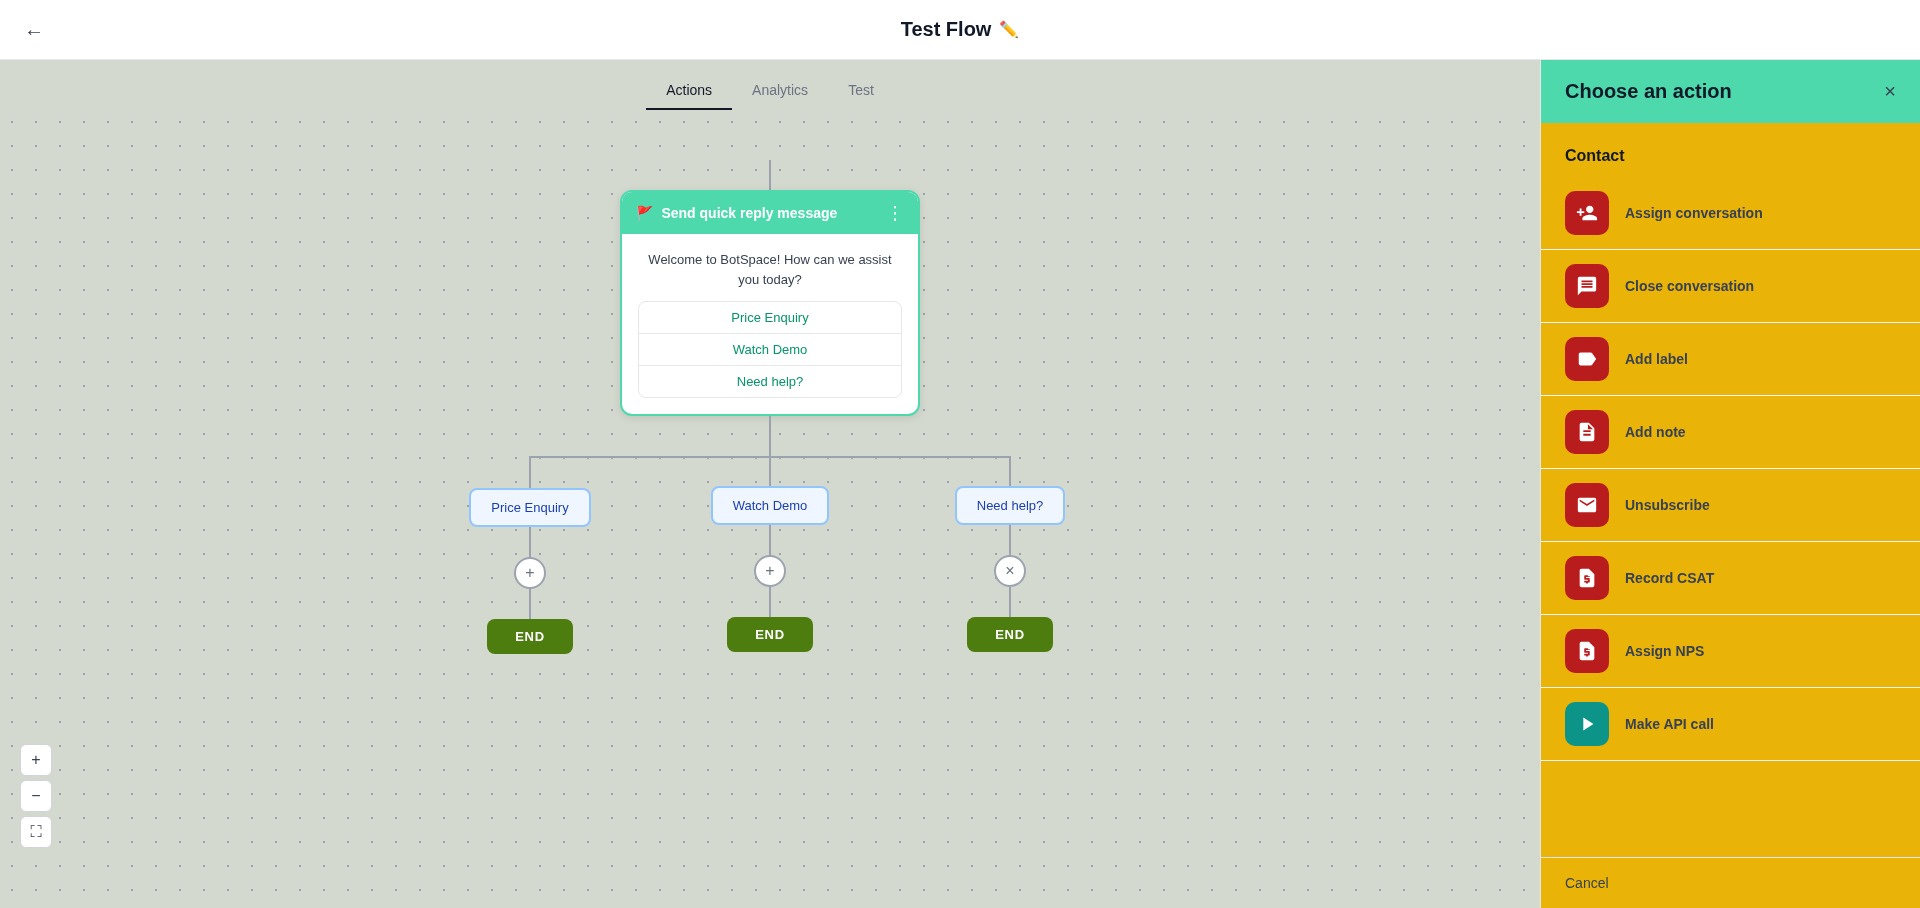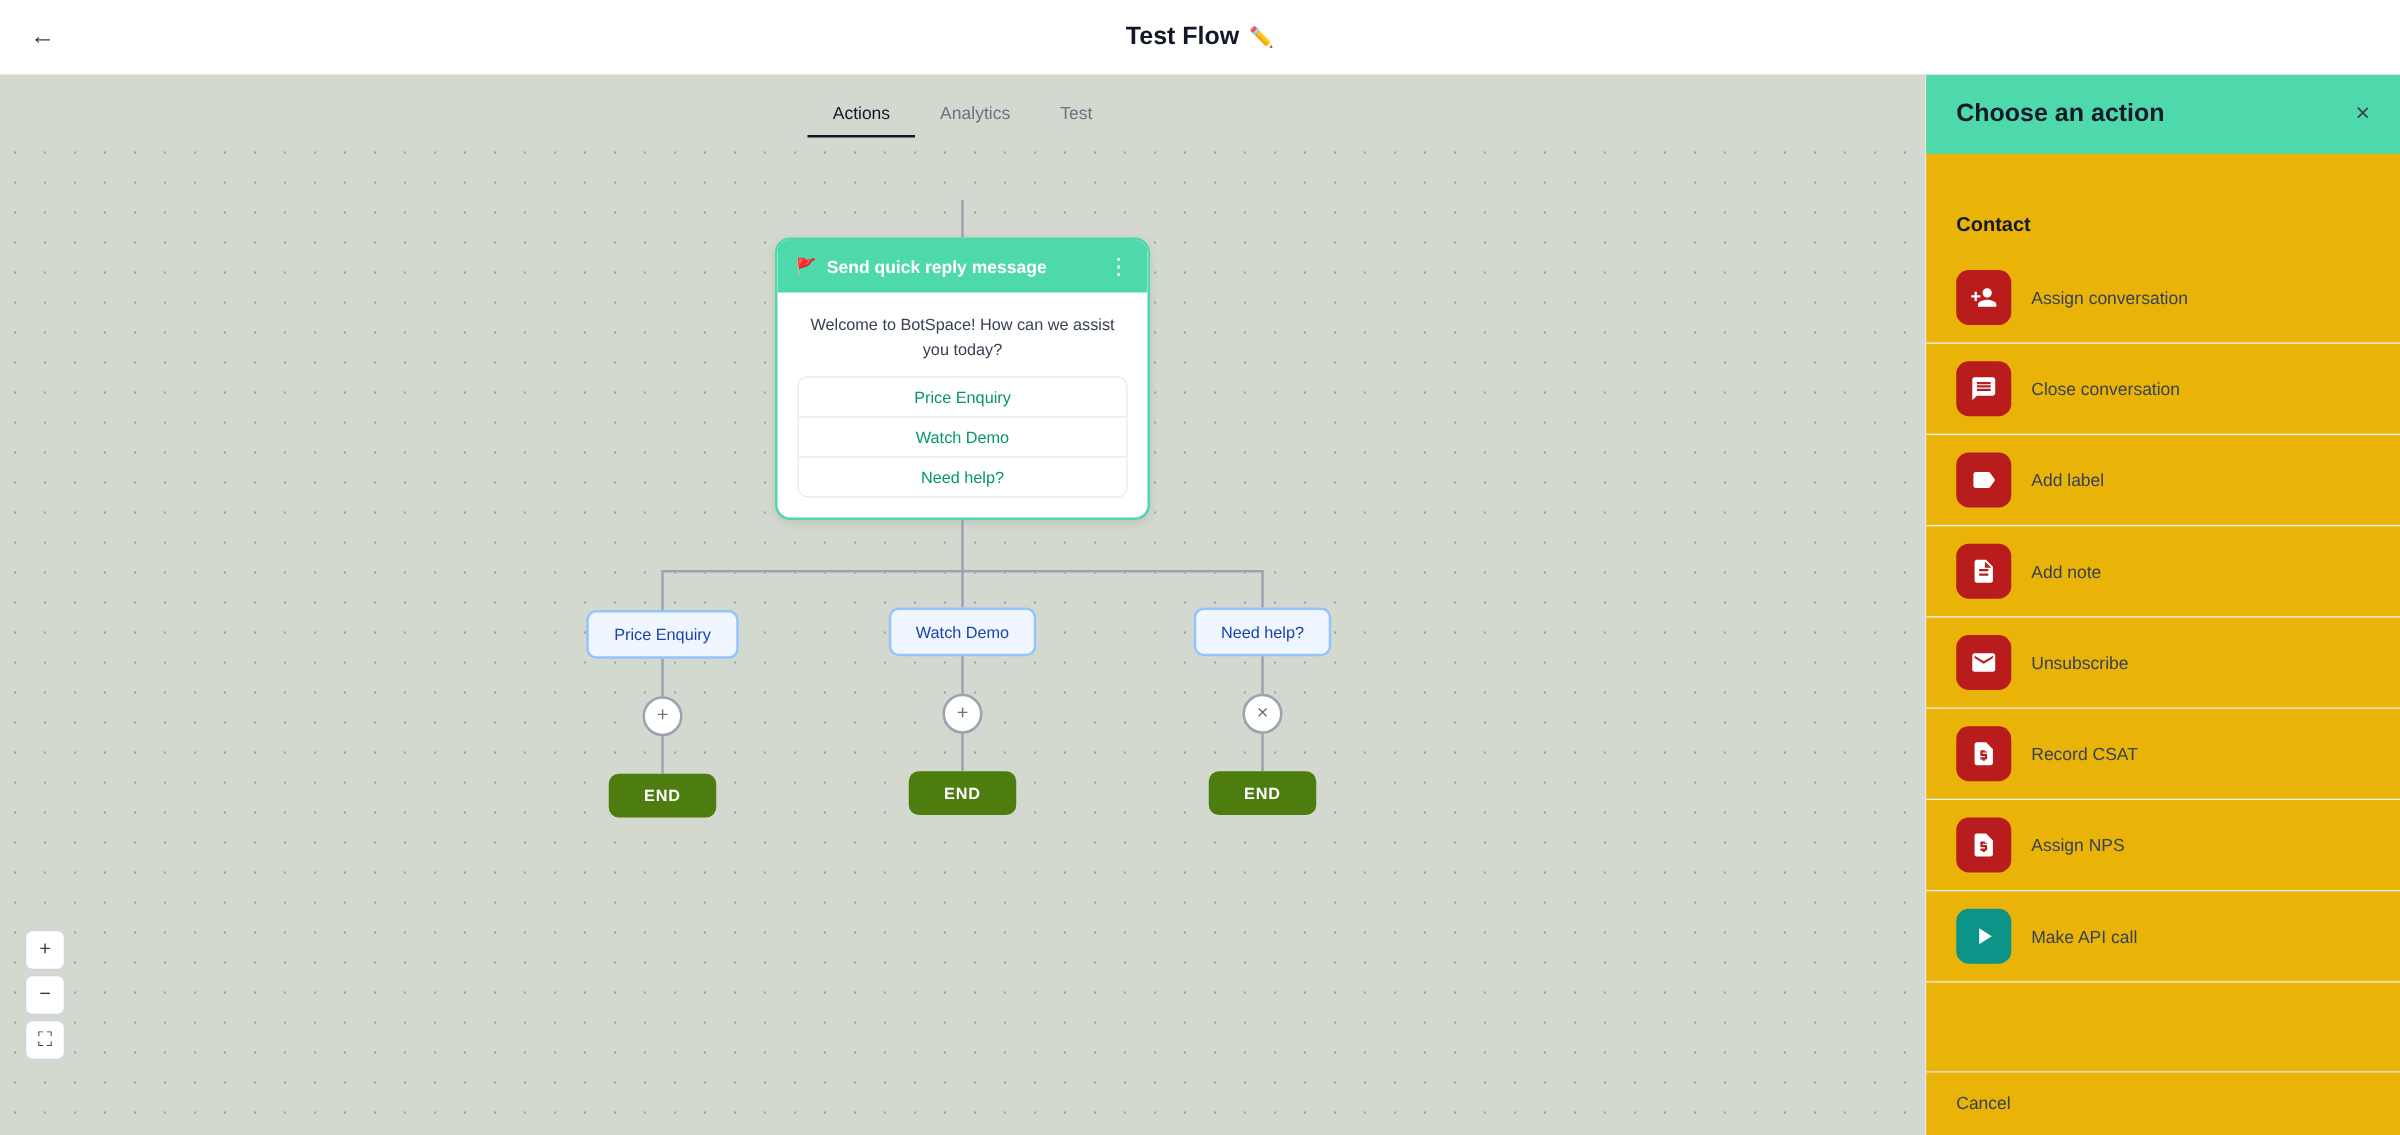--- a/index.html
+++ b/index.html
@@ -104,34 +104,34 @@
     }
     .panel-title { font-size: 20px; font-weight: 700; color: #111827; }
     .panel-close { background: none; border: none; font-size: 20px; cursor: pointer; color: #374151; }
 
     
     .panel-scroll { flex: 1; overflow-y: auto; padding: 16px 0; }
     .panel-scroll::-webkit-scrollbar { width: 6px; }
     .panel-scroll::-webkit-scrollbar-thumb { background: #d1d5db; border-radius: 3px; }
 
     
-    .section-header { padding: 8px 24px 12px; font-size: 16px; font-weight: 700; color: #111827; margin-top: 25px; }
+    .section-header { padding: 8px 24px 12px; font-size: 16px; font-weight: 700; color: #111827; }
 
     
     .action-item {
       display: flex; align-items: center; gap: 16px;
       padding: 14px 24px; cursor: pointer; border-bottom: 1px solid #f3f4f6;
     }
     .action-icon {
       width: 44px; height: 44px; border-radius: 10px; background: #b91c1c;
       display: flex; align-items: center; justify-content: center; flex-shrink: 0;
       color: #fff; font-size: 18px;
     }
     .action-icon.teal { background: #0d9488; }
-    .action-label { font-size: 14px; color: #374151; }
+    .action-label { font-size: 14px; color: #374151; font-weight: bold; }
 
     
     .panel-footer { padding: 16px 24px; border-top: 1px solid #e5e7eb; }
     .cancel-btn {
       background: none; border: none; color: #374151; font-size: 14px; cursor: pointer; font-weight: 500;
     }
   </style>
 </head>
 <body>
 

